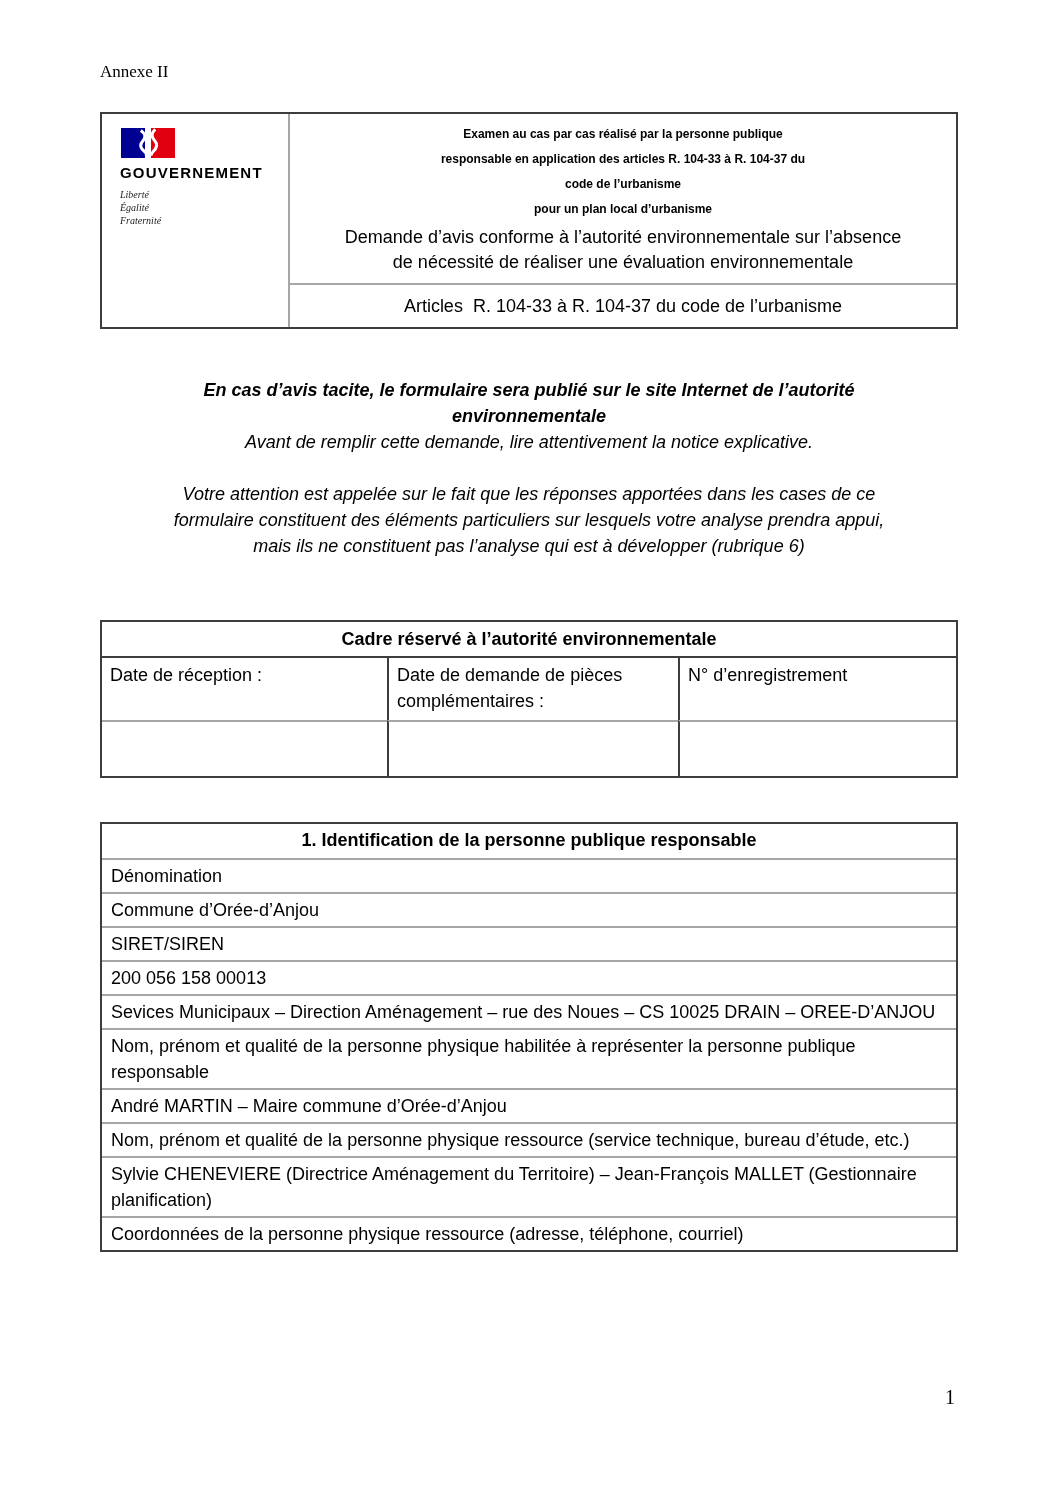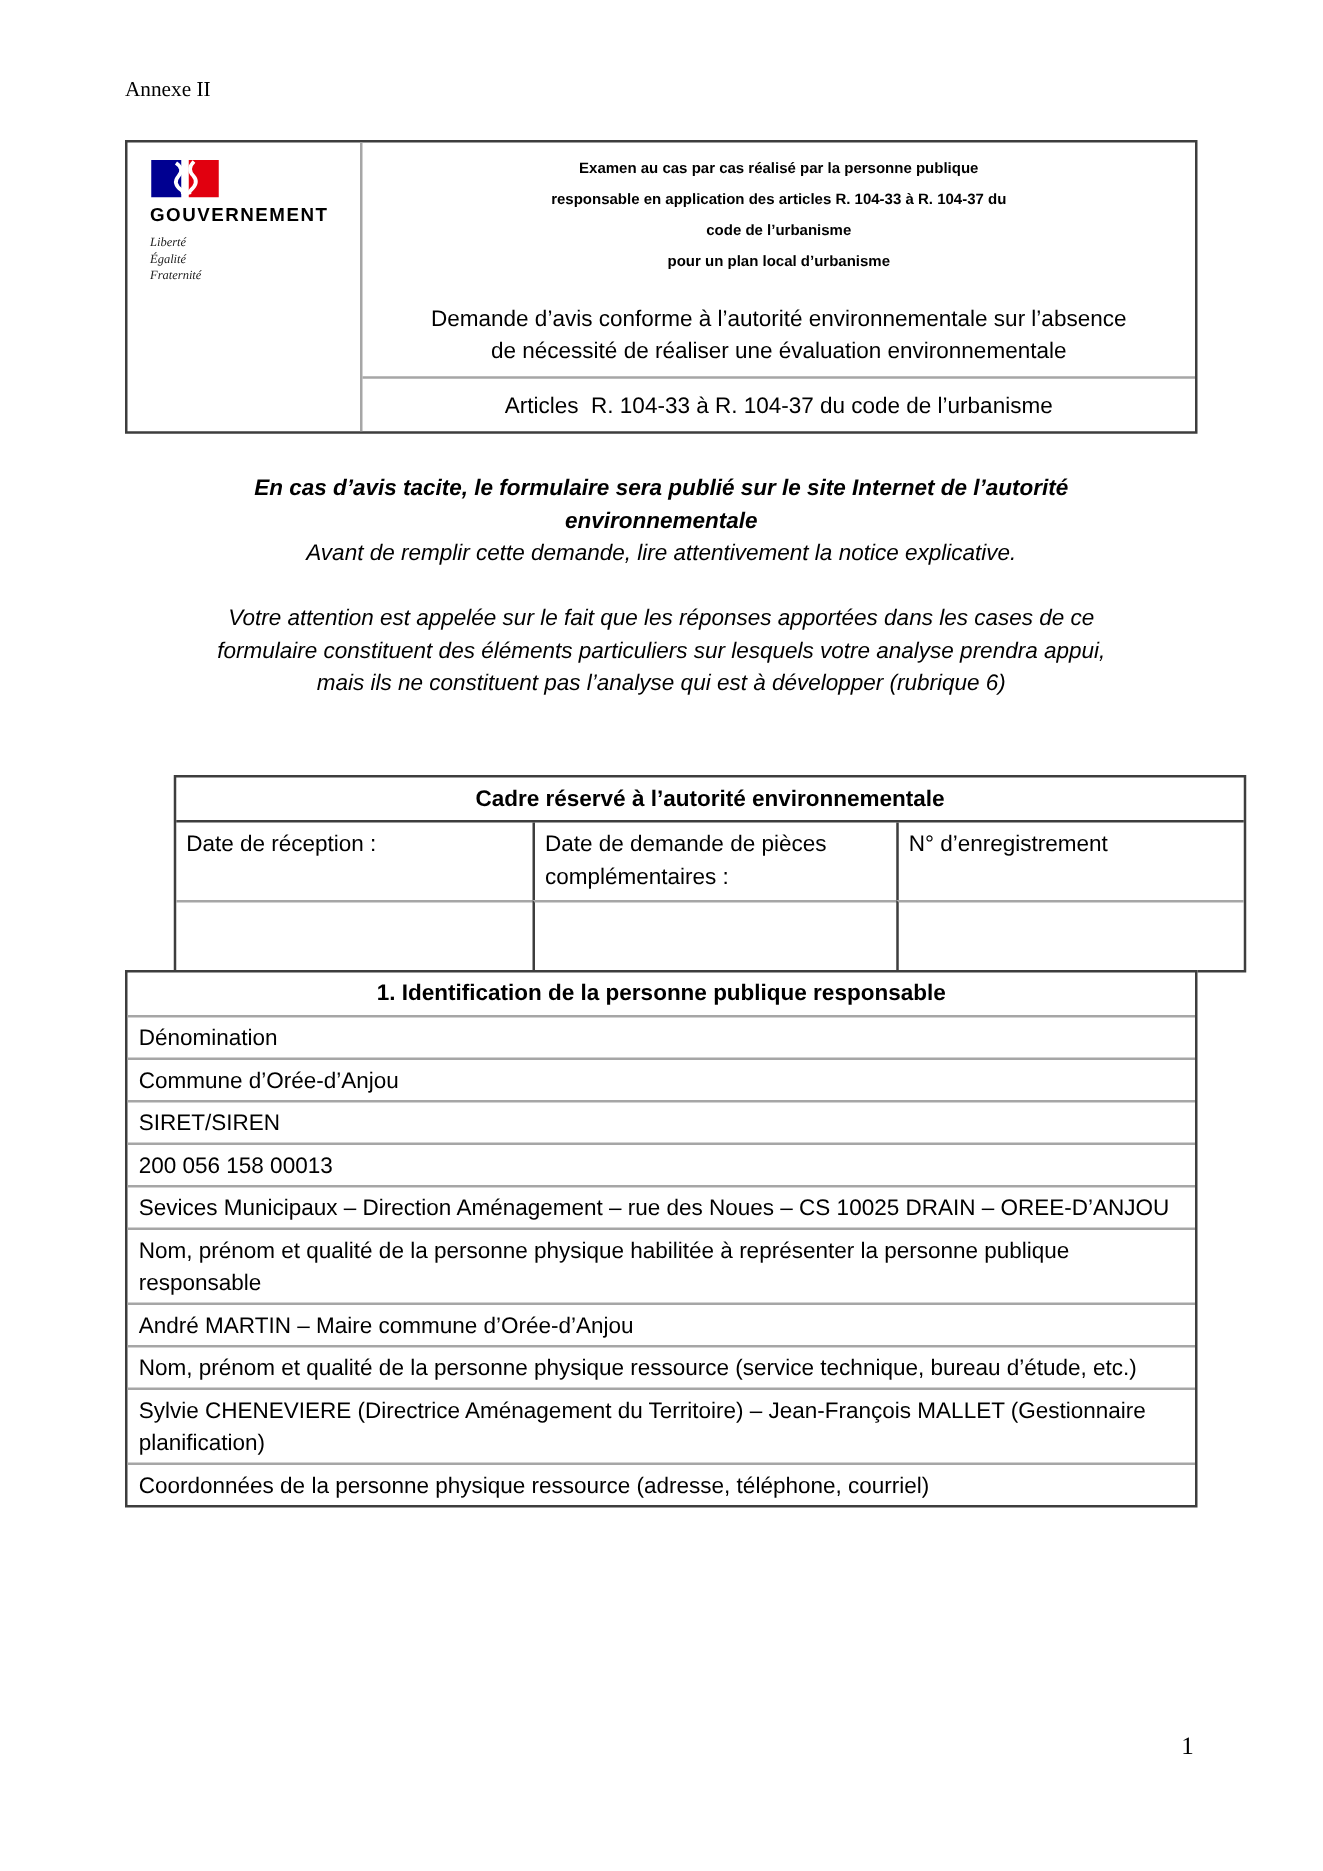--- a/index.html
+++ b/index.html
@@ -35,57 +35,57 @@
     font-weight: bold; font-size: 15px; letter-spacing: 1.2px;
     margin-bottom: 7px; white-space: nowrap;
   }
   .motto {
     font-family: "Liberation Serif", serif;
     font-style: italic; font-size: 10px; line-height: 13px; color: #222;
   }
   .header-right { flex: 1; display: flex; flex-direction: column; }
   .header-main { flex: 1; padding: 8px 6px 8px 6px; text-align: center; }
   .doc-title { font-weight: bold; font-size: 12px; line-height: 25px; }
-  .doc-subtitle { font-size: 18px; line-height: 25px; margin-top: 21px; }
+  .doc-subtitle { font-size: 18px; line-height: 25px; margin-top: 3px; }
   .articles-row {
     border-top: 2px solid #a6a6a6;
     text-align: center; font-size: 18px; line-height: 26px;
     padding: 8px 4px;
     white-space: pre-wrap;
   }
 
   
   .notice {
     position: absolute; left: 100px; top: 377px; width: 858px;
     text-align: center; font-style: italic; font-size: 18px; line-height: 26px;
   }
   .notice-bold { font-weight: bold; }
   .notice-gap { height: 26px; }
 
   
   .cadre-table {
     position: absolute; left: 100px; top: 620px; width: 858px;
-    border: 2px solid #3d3d3d; background: #fff; margin-left: 39px;
+    border: 2px solid #3d3d3d; background: #fff;
   }
   .cadre-title {
     text-align: center; font-weight: bold; font-size: 18px; line-height: 26px;
     padding: 4px 4px; border-bottom: 2px solid #3d3d3d;
   }
   .cadre-grid { display: grid; grid-template-columns: 285px 291px 1fr; }
   .cadre-cell {
     font-size: 18px; line-height: 26px; padding: 4px 8px;
   }
   .cadre-cell + .cadre-cell { border-left: 2px solid #3d3d3d; }
   .cadre-row-labels .cadre-cell { min-height: 62px; }
   .cadre-row-empty .cadre-cell { min-height: 56px; border-top: 2px solid #a6a6a6; }
   .cadre-row-labels, .cadre-row-empty { display: contents; }
 
   
   .section1 {
-    position: absolute; left: 100px; top: 776px; width: 858px;
+    position: absolute; left: 100px; top: 822px; width: 858px;
     border: 2px solid #3d3d3d; background: #fff;
   }
   .s1-row {
     font-size: 18px; line-height: 26px; padding: 3px 9px;
     min-height: 34px;
   }
   .s1-row + .s1-row { border-top: 2px solid #a6a6a6; }
   .s1-title { text-align: center; font-weight: bold; }
 
   .page-number {

